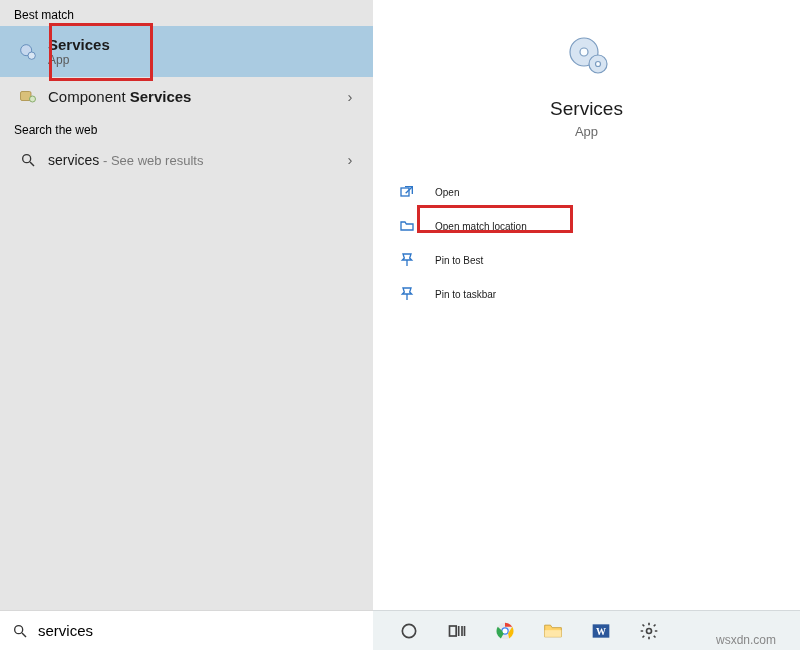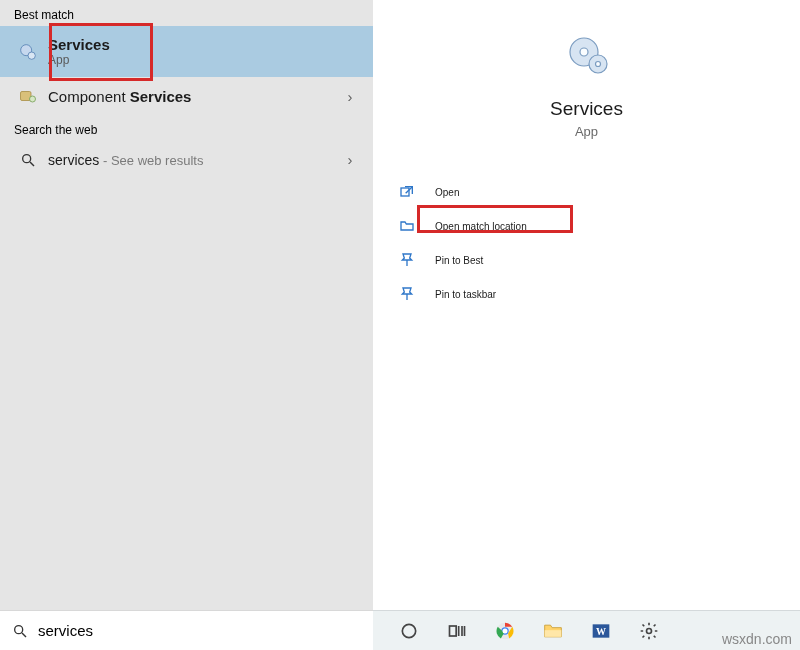--- a/index.html
+++ b/index.html
@@ -38,21 +38,21 @@
   
   .searchbar { position: absolute; left: 0; bottom: 0; width: 373px; height: 40px; background: #fff; border-top: 1px solid #d8d8d8; display: flex; align-items: center; padding: 0 12px; }
   .searchbar .mag { color: #333; font-size: 16px; margin-right: 10px; }
   .searchbar input { border: none; outline: none; font-size: 15px; flex: 1; background: transparent; color: #000; }
 
   
   .taskbar { position: absolute; left: 373px; bottom: 0; right: 0; height: 40px; background: #edf2f3; border-top: 1px solid #d4d9db; display: flex; align-items: center; gap: 24px; padding-left: 24px; }
   .tb-item { width: 24px; height: 24px; display: flex; align-items: center; justify-content: center; font-size: 18px; color: #444; }
 
   
-  .wm { position: absolute; right: 8px; bottom: 3px; font-size: 14px; color: #888; }
+  .wm { position: absolute; right: 24px; bottom: 3px; font-size: 12px; color: #888; }
 
   
   svg { display: block; }
 </style>
 </head>
 <body>
 
 <div class="outer">
 
   <div class="left">

